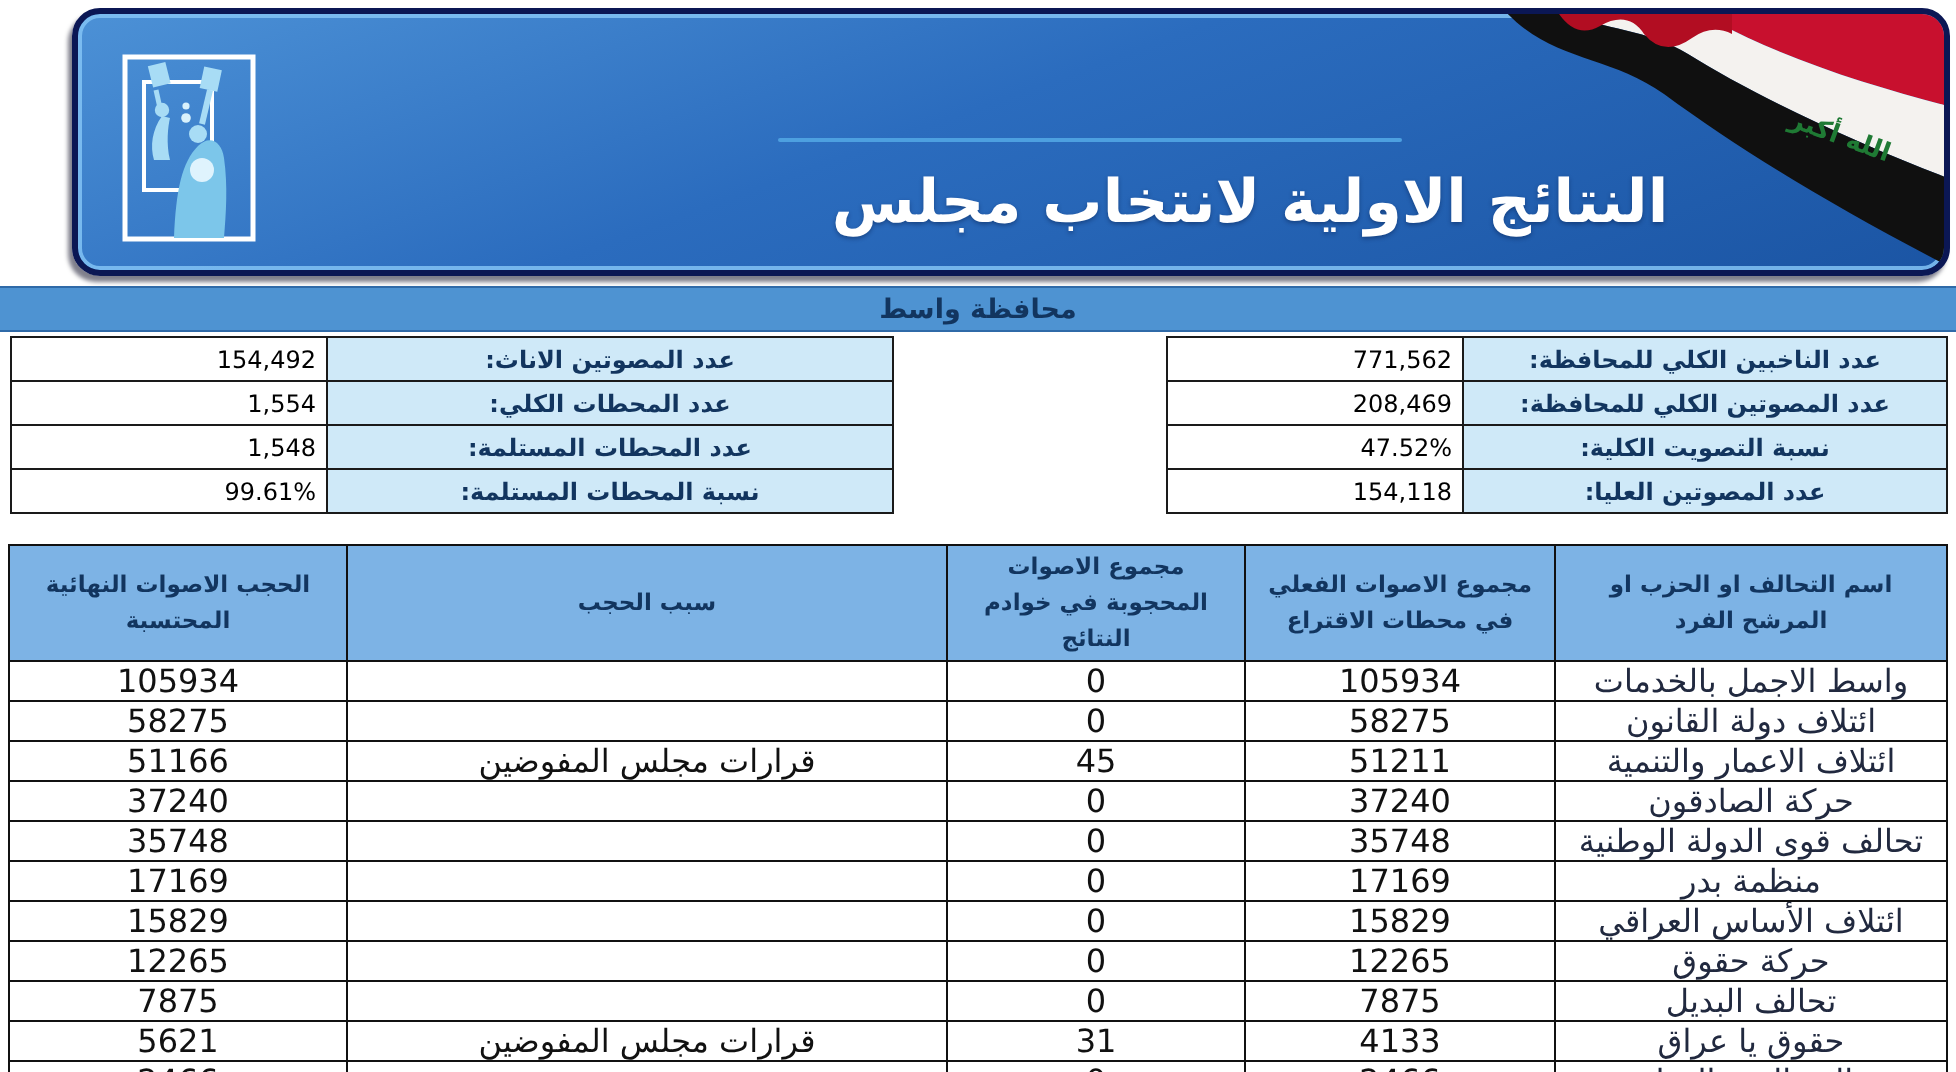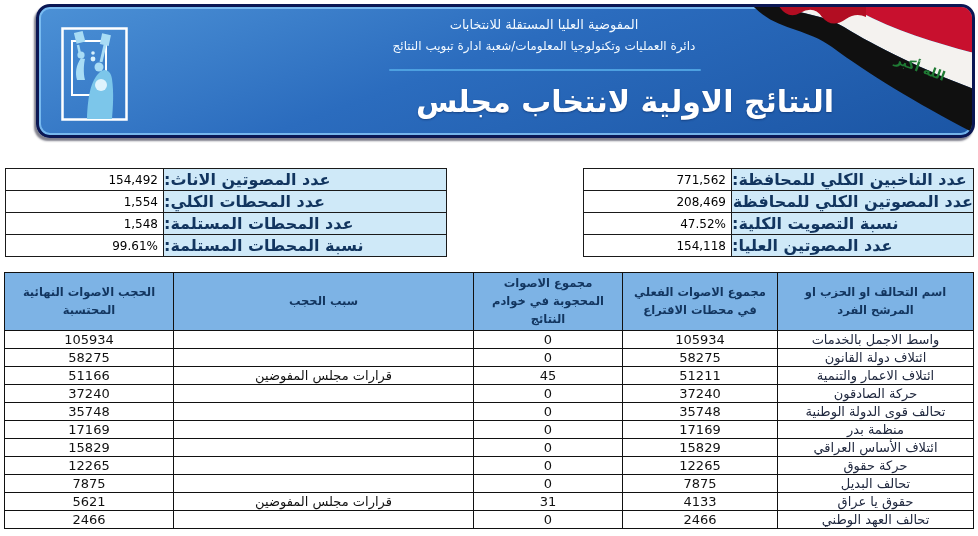--- a/index.html
+++ b/index.html
@@ -29,33 +29,33 @@
   .gov-bar { position:absolute; left:0; top:143px; width:978px; height:23px;
              background:var(--bar_blue,#4e93d2); color:var(--navy_text,#12355f);
              font-weight:bold; font-size:13.5px; text-align:center; line-height:23px;
              border-top:1px solid #2f6aa8; border-bottom:1px solid #2f6aa8; }
 
   
   table { border-collapse:collapse; table-layout:fixed; }
   .summary { position:absolute; top:168px; }
   .summary td { border:1px solid #1a1a1a; height:22px; overflow:hidden; white-space:nowrap;margin-top:22px; }
   .summary .lbl { background:var(--label_blue,#cfe9f8); color:var(--navy_text,#12355f);
-                  font-weight:bold; font-size:16px; text-align:left; }
+                  font-weight:bold; font-size:12px; text-align:center; }
   .summary .val { background:#fff; color:#000; font-size:12px; direction:ltr;
                   text-align:right; padding-right:5px; }
   .summary-left  { left:5px;  width:441px; }
   .summary-right { left:583px; width:390px; }
 
   
   .results { position:absolute; left:4px; top:272px; width:969px; }
   .results th { border:1px solid #111; background:var(--header_blue,#7db3e5);
                 color:var(--navy_text,#12355f); font-weight:bold; font-size:11.5px;
                 height:58px; text-align:center; vertical-align:middle; padding:2px 6px;
                 line-height:1.55; }
-  .results td { border:1px solid #111; height:18px; font-size:13px; text-align:center;
+  .results td { border:1px solid #111; height:18px; font-size:16px; text-align:center;
                 color:#111; background:#fff; white-space:nowrap; overflow:hidden;
                 padding:0 3px; }
   .results td.name-cell { color:#21293f; }
 </style>
 </head>
 <body>
 
 <div class="page">
 
   <div class="banner">
@@ -81,28 +81,25 @@
     <div class="flag-wrap">
       <svg width="228" height="138" viewBox="0 0 228 138">
         <path d="M34,-18 C60,-6 94,-3 112,6 C150,26 190,38 228,48 L228,-18 Z" fill="#c8102e"></path>
         <path d="M18,-8 C40,10 72,6 98,22 C130,42 180,66 228,84 L228,48 C190,38 150,26 112,6 C94,-3 60,-6 34,-18 Z" fill="#f4f2ef"></path>
         <path d="M6,0 C30,26 58,22 86,42 C124,70 170,98 228,128 L228,84 C180,66 130,42 98,22 C72,6 40,10 18,-8 Z" fill="#101010"></path>
         <path d="M30,-4 Q40,16 54,8 Q68,0 76,12 Q86,24 100,14 Q110,7 120,12 L120,-8 L30,-8 Z" fill="#b20d22"></path>
         <text x="148" y="58" transform="rotate(20 148 58)" font-size="13" font-weight="bold" fill="#1f7a34" font-family="DejaVu Sans, sans-serif">الله أكبر</text>
       </svg>
     </div>
 
-    <div class="org-lines">
-      <div class="org-line1">المفوضية العليا المستقلة للانتخابات</div>
-      <div class="org-line2">دائرة العمليات وتكنولوجيا المعلومات/شعبة ادارة تبويب النتائج</div>
-    </div>
     <div class="org-sep"></div>
     <div class="banner-title">النتائج الاولية لانتخاب مجلس النواب العراقي ٢٠٢٥</div>
   </div>
 
+  <div class="gov-bar">محافظة واسط</div>
 
   <table class="summary summary-right" dir="rtl">
     <colgroup>
         <col style="width:242px">
         <col style="width:148px">
       </colgroup>
     <tbody>
         <tr>
       <td class="lbl">عدد الناخبين الكلي للمحافظة:</td>
       <td class="val">771,562</td>

